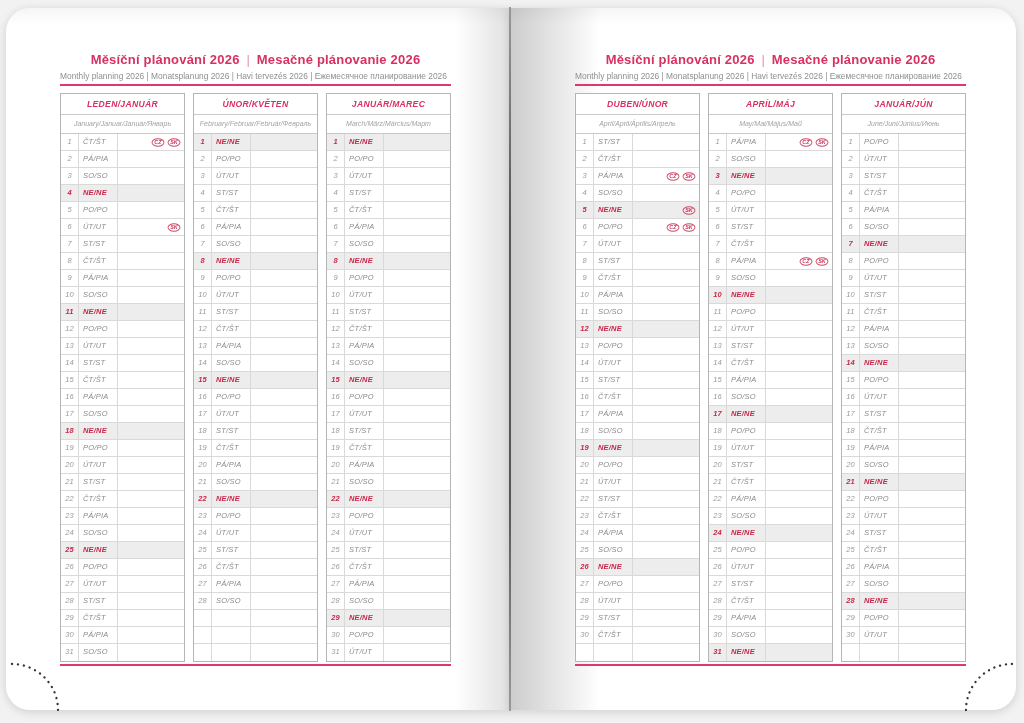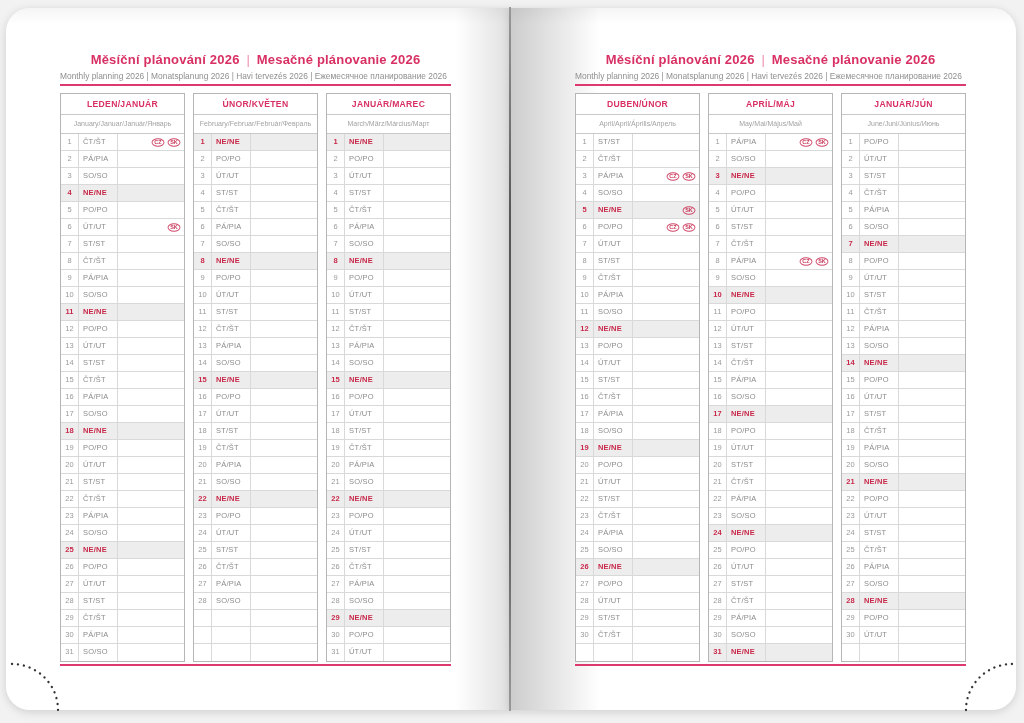--- a/index.html
+++ b/index.html
@@ -45,21 +45,21 @@
   }
   .ptitle .sep{color:#eb8fae;font-weight:normal;padding:0 3px;}
   .psub{
     position:absolute;top:63px;left:0;width:100%;
     font-size:8.4px;color:#8f8f8f;
   }
   .rule{position:absolute;left:0;width:100%;height:2px;background:#dc3a6e;}
   .rule.top{top:76px;}
   .rule.bottom{top:656px;}
 
-  .tables{position:absolute;top:85px;left:0;width:100%;display:flex;gap:8px;}
+  .tables{position:absolute;top:85px;left:0;width:100%;display:flex;gap:8px;font-style:italic;}
   .month{
     width:125px;box-sizing:border-box;border:1px solid #b5b5b5;background:#fff;
   }
   .m-head{
     box-sizing:border-box;height:21px;line-height:20px;border-bottom:1px solid #c9c9c9;
     text-align:center;font-size:8.6px;font-weight:bold;color:#d83063;letter-spacing:0.3px;
   }
   .m-sub{
     box-sizing:border-box;height:19px;line-height:18px;border-bottom:1px solid #c9c9c9;
     text-align:center;font-size:7px;color:#a3a3a3;

